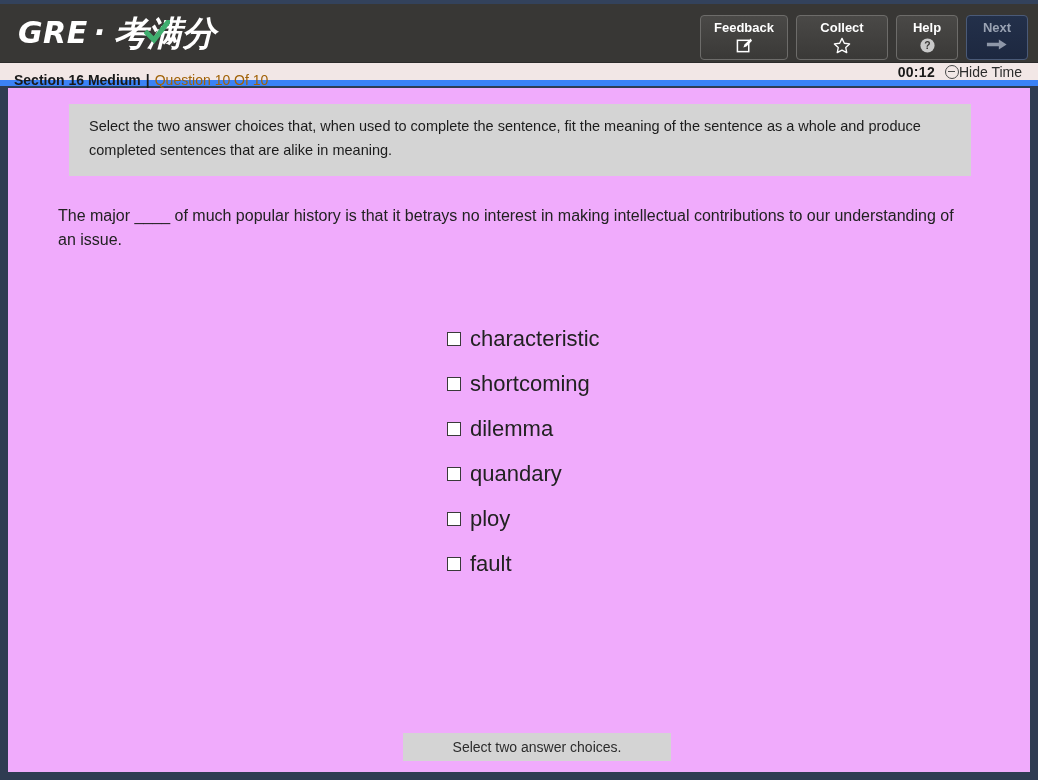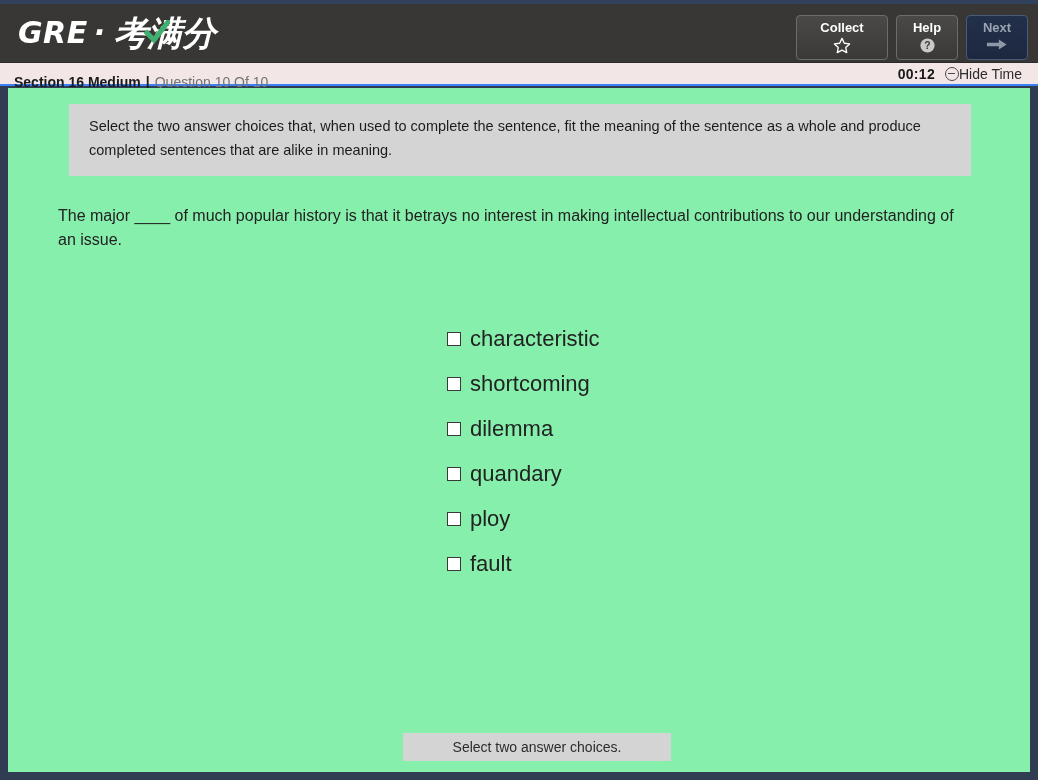--- a/index.html
+++ b/index.html
@@ -128,31 +128,31 @@
   .hbtn.help { width: 62px; }
 
   
   .section-bar {
     position: absolute;
     top: 62px; left: 0;
     width: 1038px;
     height: 24px;
     background: #f2e7e6;
     border-top: 1px solid #2b2b2b;
-    border-bottom: 2px solid #3b82f6;
+    border-bottom: 6px solid #3b82f6;
     display: flex;
     align-items: center;
     padding: 0 16px 0 14px;
     font-size: 14px;
     color: #2c2c2c;
   }
   .section-left { display: flex; align-items: baseline; gap: 5px; white-space: nowrap; }
   .section-name { font-weight: bold; color: #1a1a1a; }
   .section-sep { font-weight: bold; color: #1a1a1a; }
-  .section-q { color: #737373; margin-top: 17px; }
+  .section-q { color: #a16207; margin-top: 17px; }
   .section-right {
     margin-left: auto;
     display: flex;
     align-items: center;
     gap: 10px;
     white-space: nowrap;
   }
   .timer { font-weight: bold; font-size: 14px; color: #1a1a1a; letter-spacing: 0.3px; }
   .hide-time {
     display: flex;
@@ -176,21 +176,21 @@
     background: #4a4a4a;
   }
 
   
   .page {
     position: absolute;
     top: 88px;
     left: 8px;
     width: 1022px;
     height: 684px;
-    background: #86efac;
+    background: #f0abfc;
     overflow: hidden;
     padding-left: 24px;
   }
 
   .instructions {
     position: absolute;
     top: 16px;
     left: 61px;
     width: 902px;
     background: #d4d4d4;
@@ -266,20 +266,29 @@
       <span class="logo-cn">
         <span>考满分</span>
         <svg class="logo-check" viewBox="0 0 26 24">
           <path d="M3 13 L10 20 L24 2" stroke="#3fae6e" stroke-width="5" fill="none" stroke-linecap="square"></path>
         </svg>
       </span>
     </div>
 
     <div class="btn-group">
 
+      <div class="hbtn feedback">
+        <span class="lbl">Feedback</span>
+        <span class="ico">
+          <svg width="17" height="17" viewBox="0 0 18 18">
+            <rect x="1.5" y="3.5" width="12" height="12" fill="none" stroke="#ffffff" stroke-width="1.6"></rect>
+            <path d="M15.5 1.5 L9 8 L7.8 11.2 L11 10 L17 4 Z" fill="#ffffff"></path>
+          </svg>
+        </span>
+      </div>
 
 
       <div class="hbtn collect">
         <span class="lbl">Collect</span>
         <span class="ico">
           <svg width="18" height="17" viewBox="0 0 20 19">
             <path d="M10 1.5 L12.6 7 L18.5 7.7 L14.2 11.8 L15.3 17.5 L10 14.7 L4.7 17.5 L5.8 11.8 L1.5 7.7 L7.4 7 Z" fill="none" stroke="#ffffff" stroke-width="1.5" stroke-linejoin="round"></path>
           </svg>
         </span>
       </div>

